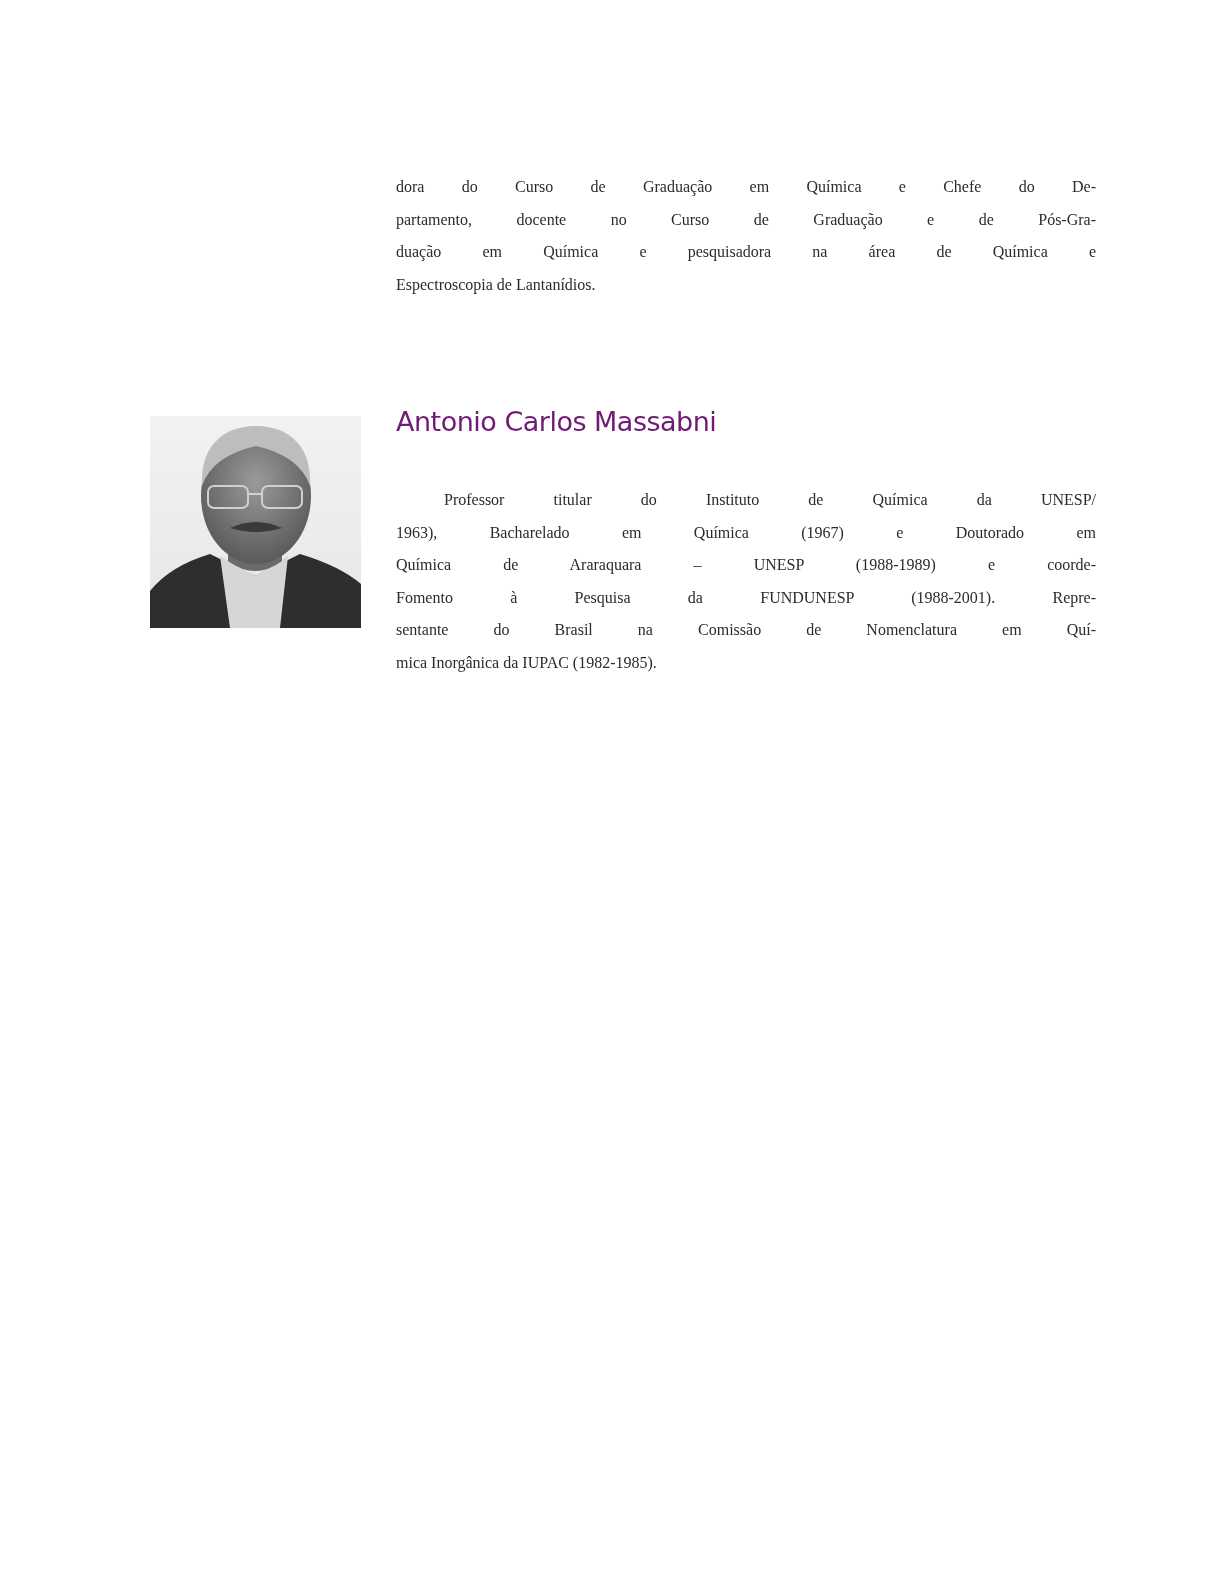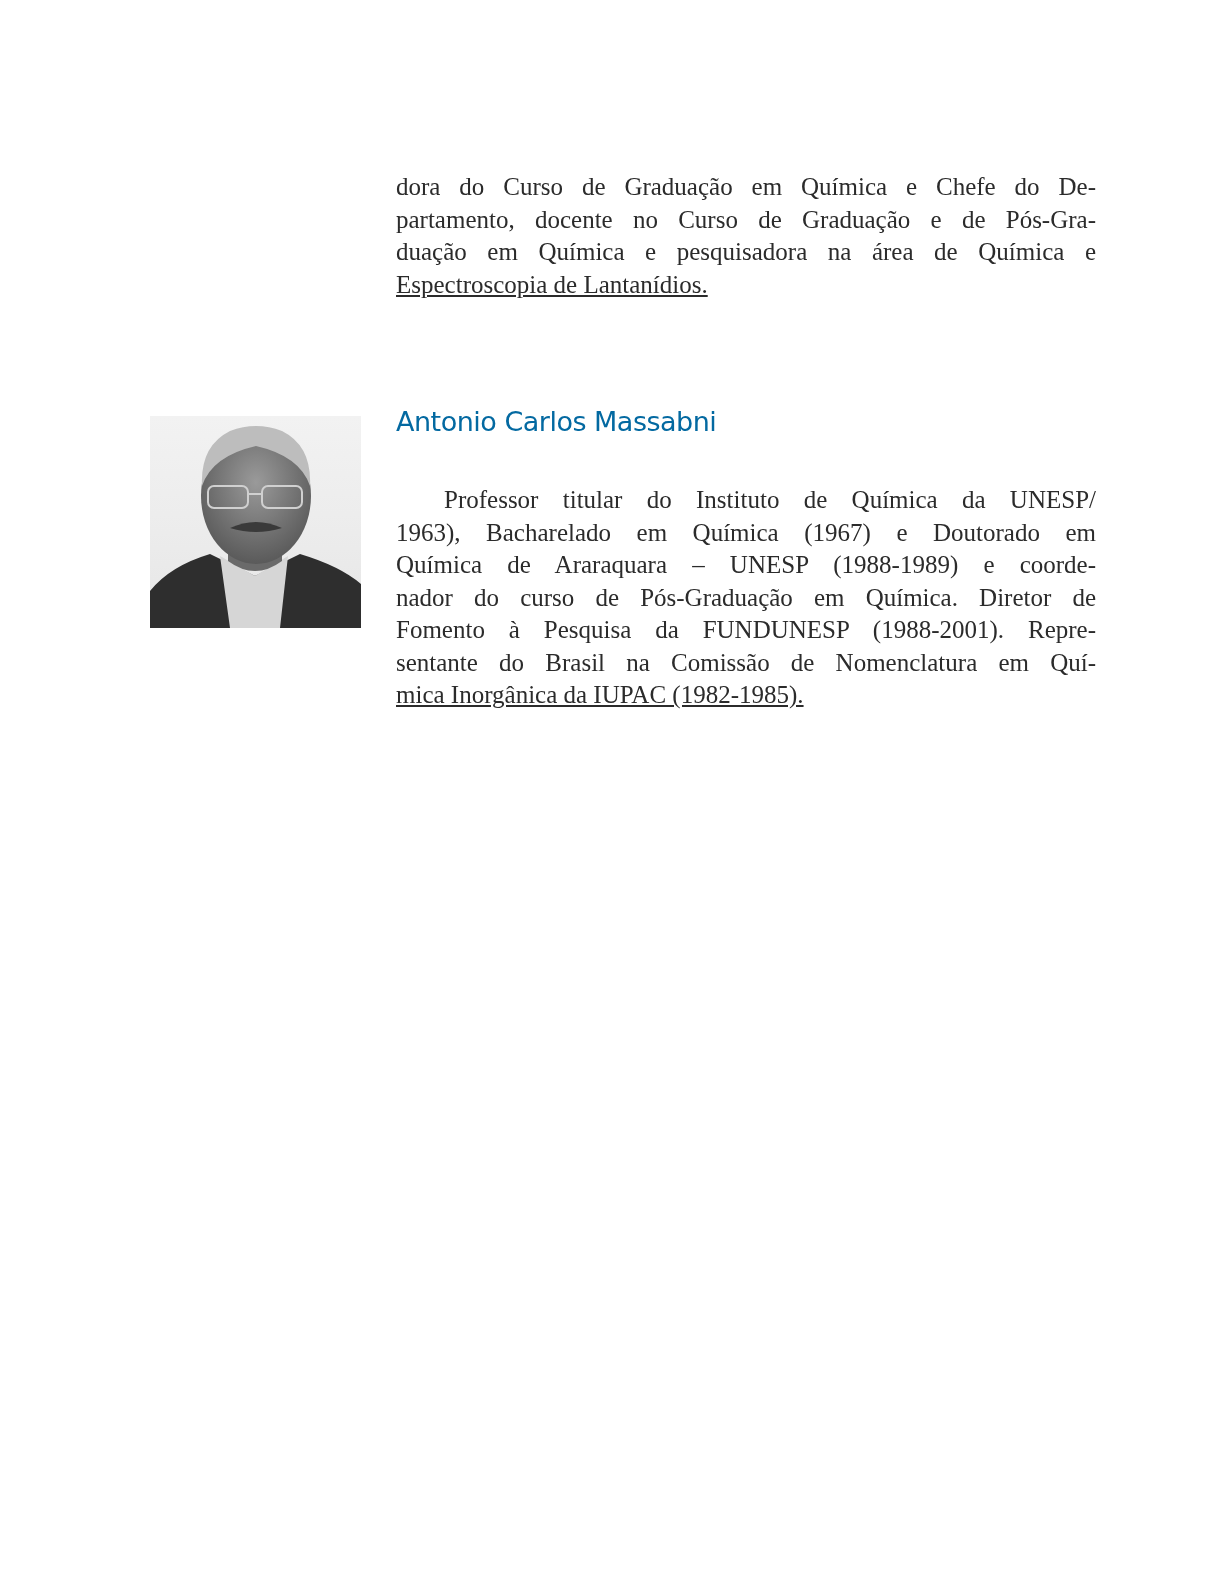--- a/index.html
+++ b/index.html
@@ -1,25 +1,25 @@
 <!DOCTYPE html>
 <html><head>
   <meta charset="utf-8">
   <style>
     html, body { margin: 0; padding: 0; background: #ffffff; }
     body { width: 1219px; height: 1578px; position: relative; overflow: hidden; }
     .page { position: absolute; left: 0; top: 0; width: 1219px; height: 1578px; background: #fff; }
     .para {
       position: absolute; left: 396px; width: 700px;
       font-family: "Liberation Serif", "DejaVu Serif", serif;
-      font-size: 25px; line-height: 32.5px; color: #2b2b2b;
+      font-size: 16px; line-height: 32.5px; color: #2b2b2b;
       text-align: justify; margin: 0;
     }
     .line { display: block; text-align: justify; text-align-last: justify; white-space: nowrap; }
-    .line.last { text-align-last: left; text-decoration: underline; }
+    .line.last { text-align-last: left; }
     .p1 { top: 171px; }
     .name {
       position: absolute; left: 396px; top: 406px;
       font-family: "DejaVu Sans", "Liberation Sans", sans-serif;
       font-size: 27px; color: #1aa3dc; font-weight: normal; letter-spacing: -0.5px; margin: 0;
     }
     .p2 { top: 484px; }
     .indent { padding-left: 48px; }
     .photo {
       position: absolute; left: 150px; top: 416px; width: 211px; height: 212px;
@@ -60,25 +60,24 @@
       <path d="M52 70 Q50 30 80 15 Q106 5 132 15 Q162 30 160 70 Q150 40 106 30 Q62 40 52 70 Z" fill="#bdbdbd"></path>
 
       <rect x="58" y="70" width="40" height="22" rx="6" fill="none" stroke="#d0d0d0" stroke-width="2"></rect>
       <rect x="112" y="70" width="40" height="22" rx="6" fill="none" stroke="#d0d0d0" stroke-width="2"></rect>
       <line x1="98" y1="78" x2="112" y2="78" stroke="#d0d0d0" stroke-width="2"></line>
 
       <path d="M80 112 Q106 100 132 112 Q106 120 80 112 Z" fill="#3a3a3a"></path>
     </svg>
   </div>
 
-  <h2 class="name" style="color: #0369a1;">Antonio Carlos Massabni</h2>
+  <h2 class="name" style="color: #701a75;">Antonio Carlos Massabni</h2>
 
   <p class="para p2">
     <span class="line indent">Professor titular do Instituto de Química da UNESP/</span>
     <span class="line">1963), Bacharelado em Química (1967) e Doutorado em</span>
     <span class="line">Química de Araraquara – UNESP (1988-1989) e coorde-</span>
-    <span class="line">nador do curso de Pós-Graduação em Química. Diretor de</span>
     <span class="line">Fomento à Pesquisa da FUNDUNESP (1988-2001). Repre-</span>
     <span class="line">sentante do Brasil na Comissão de Nomenclatura em Quí-</span>
     <span class="line last">mica Inorgânica da IUPAC (1982-1985).</span>
   </p>
 
 </div>
 
 </body></html>

